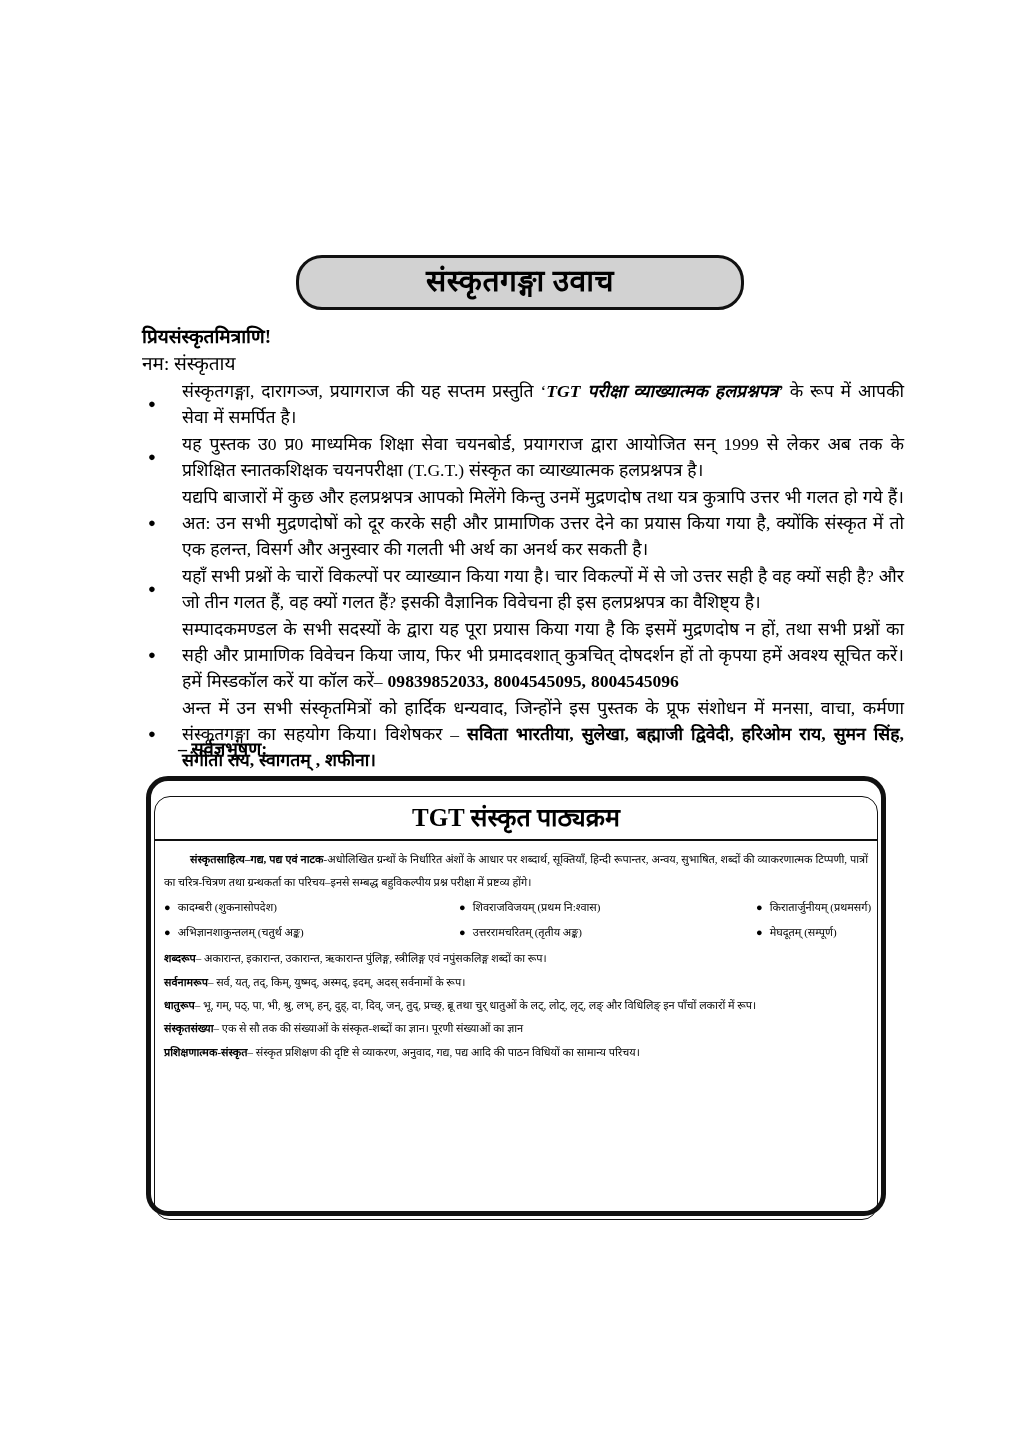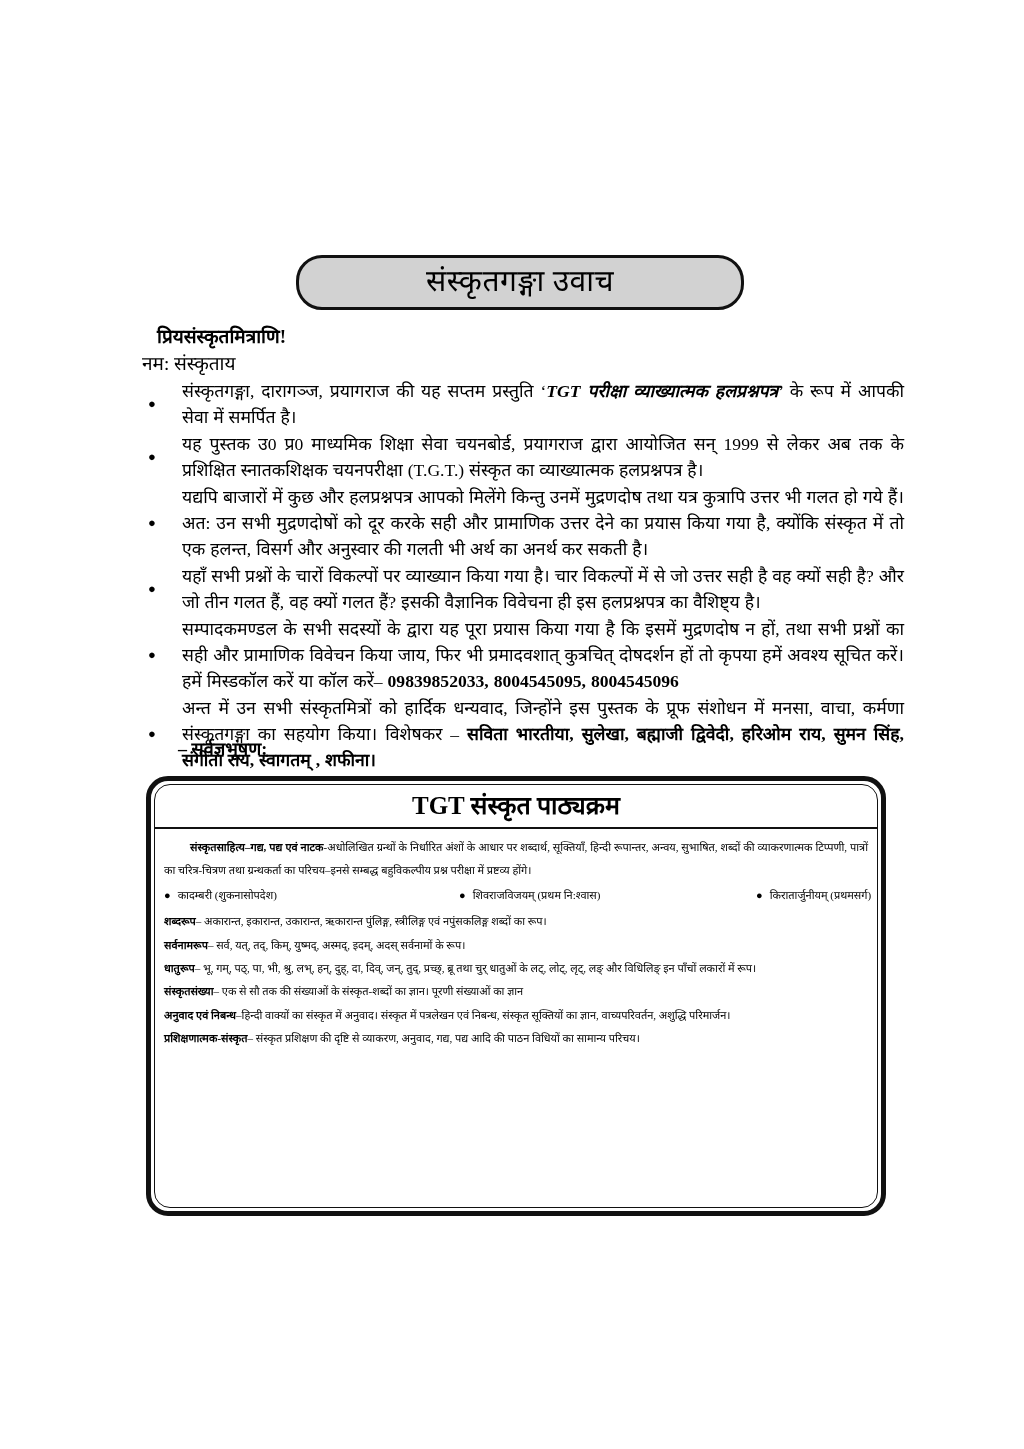--- a/index.html
+++ b/index.html
@@ -39,30 +39,30 @@
     box-sizing: border-box;
     background: #d2d2d2;
     border: 3px solid #111111;
     border-radius: 26px;
     display: flex;
     align-items: center;
     justify-content: center;
   }
   .banner-text {
     font-size: 30px;
-    font-weight: normal;
+    font-weight: bold;
     letter-spacing: 0.5px;
     line-height: 1;
     padding-bottom: 3px;
   }
 
   
   .salutation {
     position: absolute;
-    left: 157px;
+    left: 142px;
     top: 323px;
     font-size: 19px;
     font-weight: bold;
   }
   .namah {
     position: absolute;
     left: 142px;
     top: 350px;
     width: 614px;
     text-align: left;
@@ -127,20 +127,21 @@
     border-radius: 22px;
     padding: 3px;
   }
   .syll-inner {
     width: 100%;
     height: 100%;
     box-sizing: border-box;
     border: 1.5px solid #111111;
     border-radius: 16px;
     overflow: hidden;
+    margin-top: 12px;
   }
   .syll-title {
     text-align: center;
     font-size: 25px;
     font-weight: bold;
     padding: 7px 0 6px 0;
     border-bottom: 2.5px solid #111111;
     line-height: 1.15;
   }
   .syll-body {
@@ -243,28 +244,41 @@
               </span>
               <span class="tl-item c2">
                 <span class="tl-dot"></span>
                 <span>शिवराजविजयम् (प्रथम नि:श्वास)</span>
               </span>
               <span class="tl-item c3">
                 <span class="tl-dot"></span>
                 <span>किरातार्जुनीयम् (प्रथमसर्ग)</span>
               </span>
             </div>
+            <div class="tl-row">
+              <span class="tl-item c1">
+                <span class="tl-dot"></span>
+                <span>अभिज्ञानशाकुन्तलम् (चतुर्थ अङ्क)</span>
+              </span>
+              <span class="tl-item c2">
+                <span class="tl-dot"></span>
+                <span>उत्तररामचरितम् (तृतीय अङ्क)</span>
+              </span>
+              <span class="tl-item c3">
+                <span class="tl-dot"></span>
+                <span>मेघदूतम् (सम्पूर्ण)</span>
+              </span>
+            </div>
           </div>
 
         <div id="syll-items">
             <p class="syll-item"><span class="lbl">शब्दरूप</span><span>– अकारान्त, इकारान्त, उकारान्त, ऋकारान्त पुंलिङ्ग, स्त्रीलिङ्ग एवं नपुंसकलिङ्ग शब्दों का रूप।</span></p>
             <p class="syll-item"><span class="lbl">सर्वनामरूप</span><span>– सर्व, यत्, तद्, किम्, युष्मद्, अस्मद्, इदम्, अदस् सर्वनामों के रूप।</span></p>
             <p class="syll-item"><span class="lbl">धातुरूप</span><span>– भू, गम्, पठ्, पा, भी, श्रु, लभ्, हन्, दुह्, दा, दिव्, जन्, तुद्, प्रच्छ्, ब्रू तथा चुर् धातुओं के लट्, लोट्, लृट्, लङ् और विधिलिङ् इन पाँचों लकारों में रूप।</span></p>
             <p class="syll-item"><span class="lbl">संस्कृतसंख्या</span><span>– एक से सौ तक की संख्याओं के संस्कृत-शब्दों का ज्ञान। पूरणी संख्याओं का ज्ञान</span></p>
-            <p class="syll-item"><span class="lbl">अनुवाद एवं निबन्ध</span><span>–हिन्दी वाक्यों का संस्कृत में अनुवाद। संस्कृत में पत्रलेखन एवं निबन्ध, संस्कृत सूक्तियों का ज्ञान, वाच्यपरिवर्तन, अशुद्धि परिमार्जन।</span></p>
             <p class="syll-item"><span class="lbl">प्रशिक्षणात्मक-संस्कृत</span><span>– संस्कृत प्रशिक्षण की दृष्टि से व्याकरण, अनुवाद, गद्य, पद्य आदि की पाठन विधियों का सामान्य परिचय।</span></p>
           </div>
 
       </div>
     </div>
   </div>
 
 </div>
 
 </body></html>

